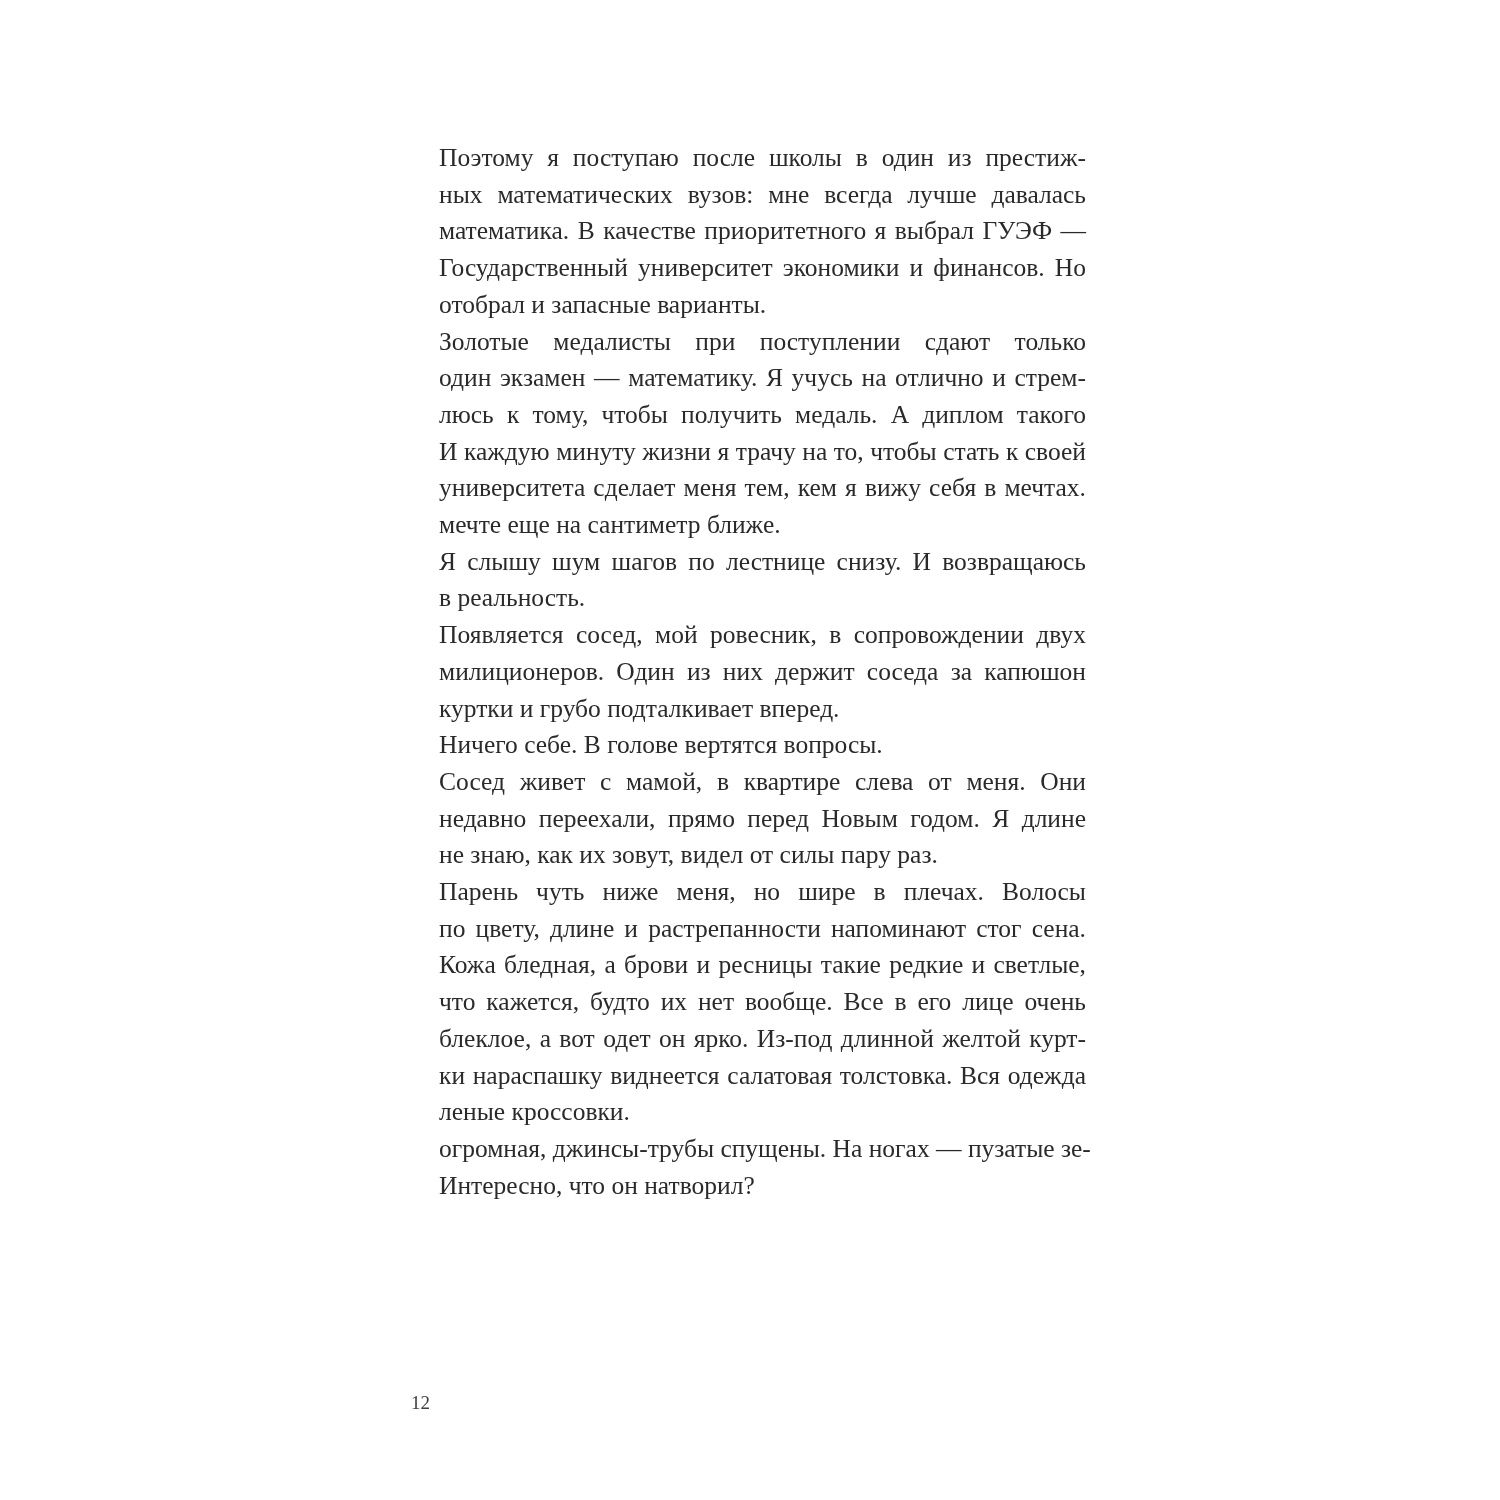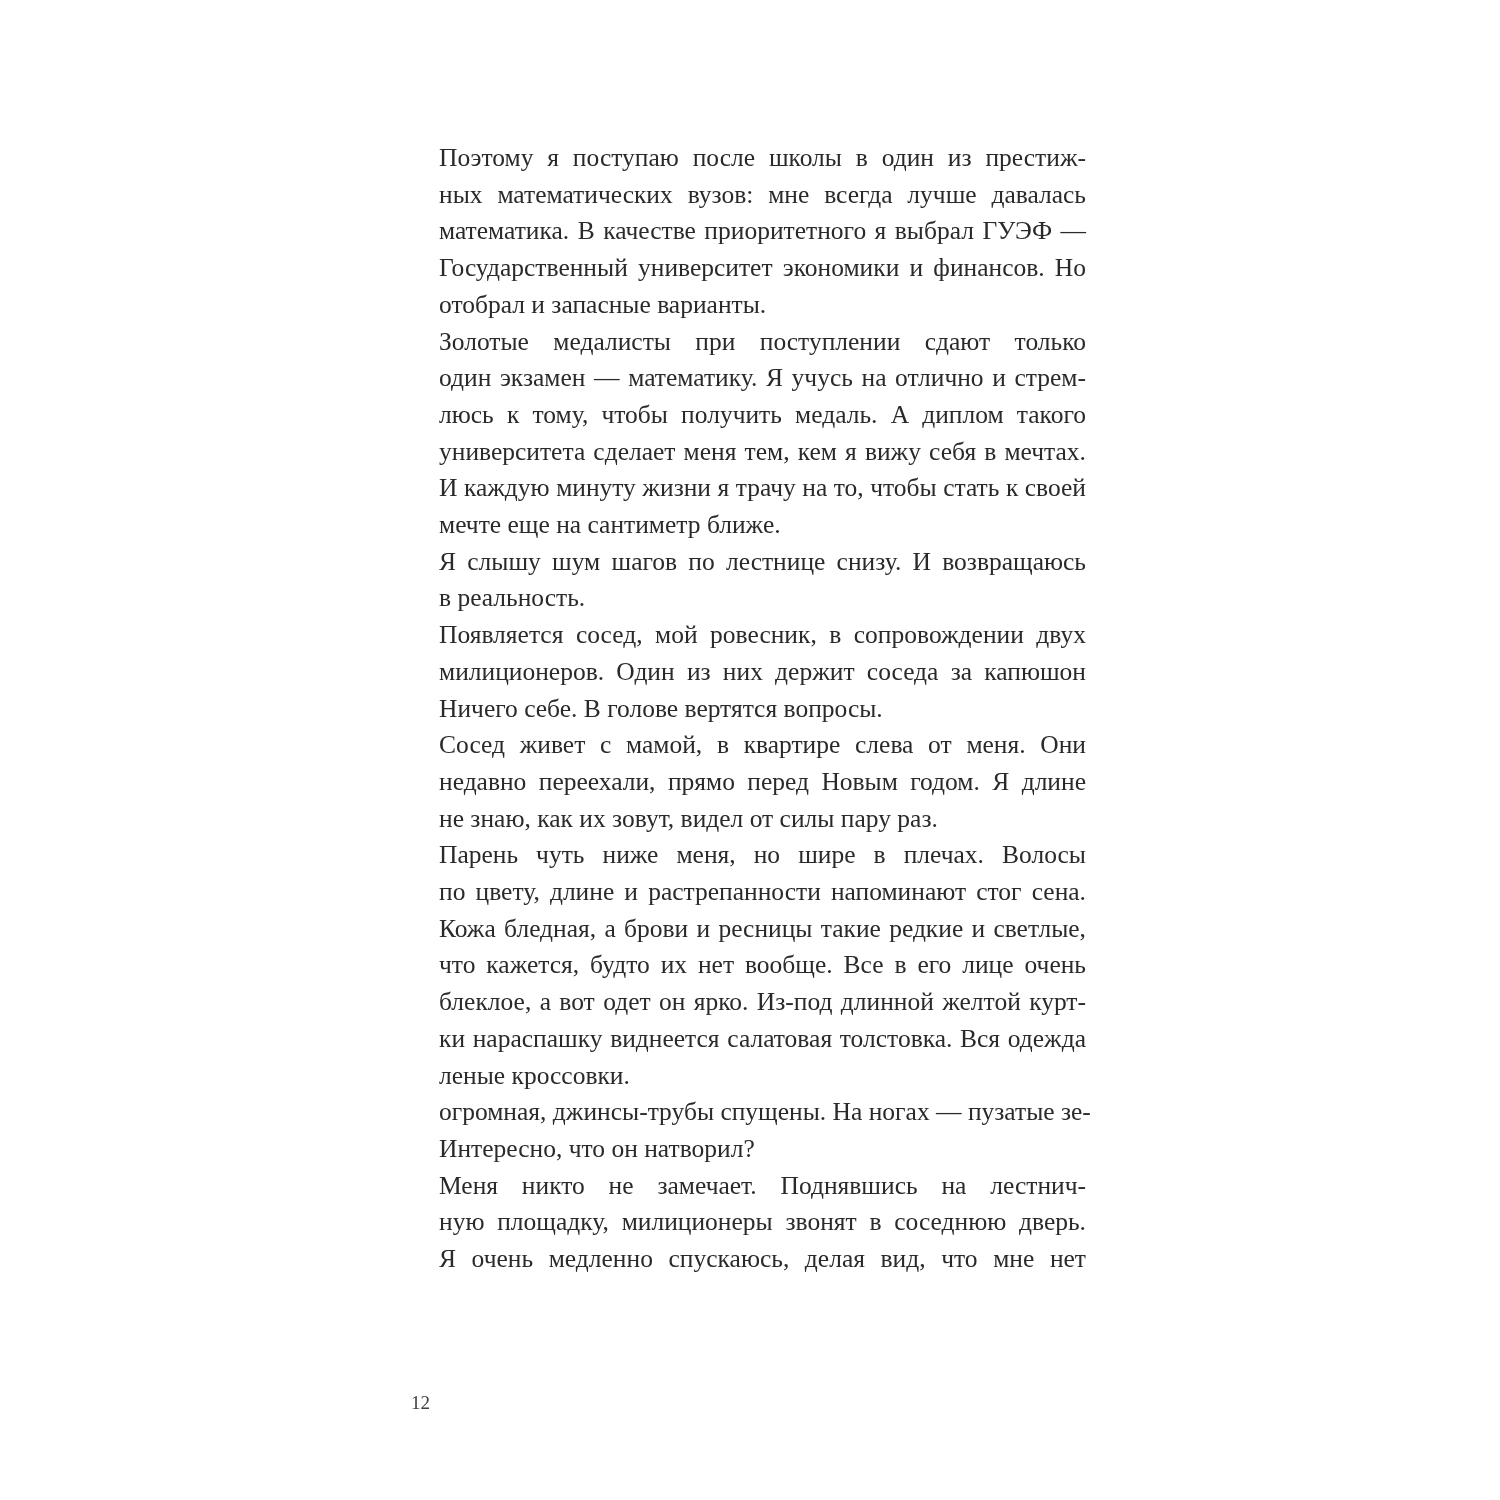--- a/index.html
+++ b/index.html
@@ -39,31 +39,32 @@
     <span class="line" style="text-indent:36px">Поэтому я поступаю после школы в один из престиж-</span>
     <span class="line">ных математических вузов: мне всегда лучше давалась</span>
     <span class="line">математика. В качестве приоритетного я выбрал ГУЭФ —</span>
     <span class="line">Государственный университет экономики и финансов. Но</span>
     <span class="line last">отобрал и запасные варианты.</span>
   </p>
   <p class="para">
     <span class="line" style="text-indent:36px">Золотые медалисты при поступлении сдают только</span>
     <span class="line">один экзамен — математику. Я учусь на отлично и стрем-</span>
     <span class="line">люсь к тому, чтобы получить медаль. А диплом такого</span>
+    <span class="line">И каждую минуту жизни я трачу на то, чтобы стать к своей</span>
     <span class="line">университета сделает меня тем, кем я вижу себя в мечтах.</span>
-    <span class="line">И каждую минуту жизни я трачу на то, чтобы стать к своей</span>
     <span class="line last">мечте еще на сантиметр ближе.</span>
   </p>
   <p class="para">
     <span class="line" style="text-indent:36px">Я слышу шум шагов по лестнице снизу. И возвращаюсь</span>
     <span class="line last">в реальность.</span>
   </p>
   <p class="para">
     <span class="line" style="text-indent:36px">Появляется сосед, мой ровесник, в сопровождении двух</span>
     <span class="line">милиционеров. Один из них держит соседа за капюшон</span>
+    <span class="line last">куртки и грубо подталкивает вперед.</span>
   </p>
   <p class="para">
     <span class="line last" style="text-indent:36px">Ничего себе. В голове вертятся вопросы.</span>
   </p>
   <p class="para">
     <span class="line" style="text-indent:36px">Сосед живет с мамой, в квартире слева от меня. Они</span>
     <span class="line">недавно переехали, прямо перед Новым годом. Я длине</span>
     <span class="line last">не знаю, как их зовут, видел от силы пару раз.</span>
   </p>
   <p class="para">
@@ -72,20 +73,15 @@
     <span class="line">Кожа бледная, а брови и ресницы такие редкие и светлые,</span>
     <span class="line">что кажется, будто их нет вообще. Все в его лице очень</span>
     <span class="line">блеклое, а вот одет он ярко. Из-под длинной желтой курт-</span>
     <span class="line">ки нараспашку виднеется салатовая толстовка. Вся одежда</span>
     <span class="line last">леные кроссовки.</span>
     <span class="line">огромная, джинсы-трубы спущены. На ногах — пузатые зе-</span>
   </p>
   <p class="para">
     <span class="line last" style="text-indent:36px">Интересно, что он натворил?</span>
   </p>
-  <p class="para">
-    <span class="line" style="text-indent:36px">Меня никто не замечает. Поднявшись на лестнич-</span>
-    <span class="line">ную площадку, милиционеры звонят в соседнюю дверь.</span>
-    <span class="line">Я очень медленно спускаюсь, делая вид, что мне нет</span>
-  </p>
 </div>
 
 <div class="page-number">12</div>
 
 </body></html>

